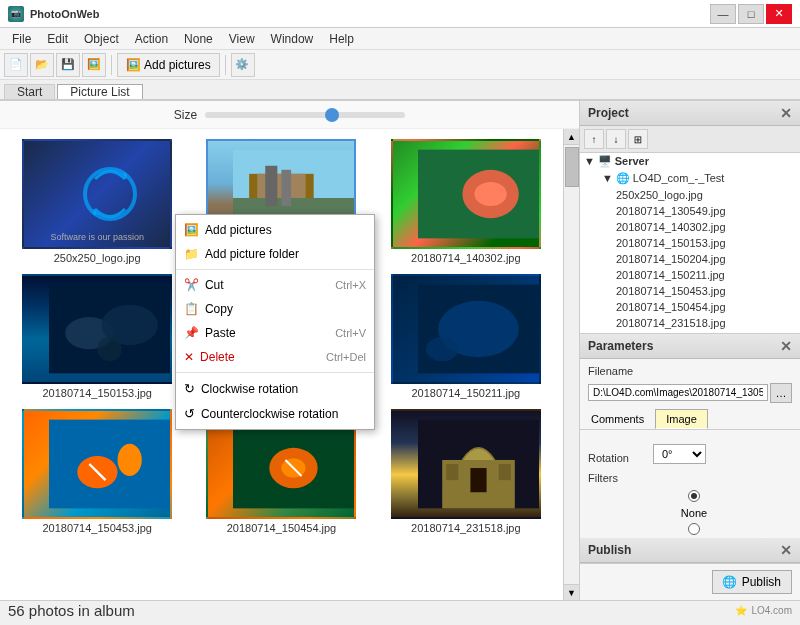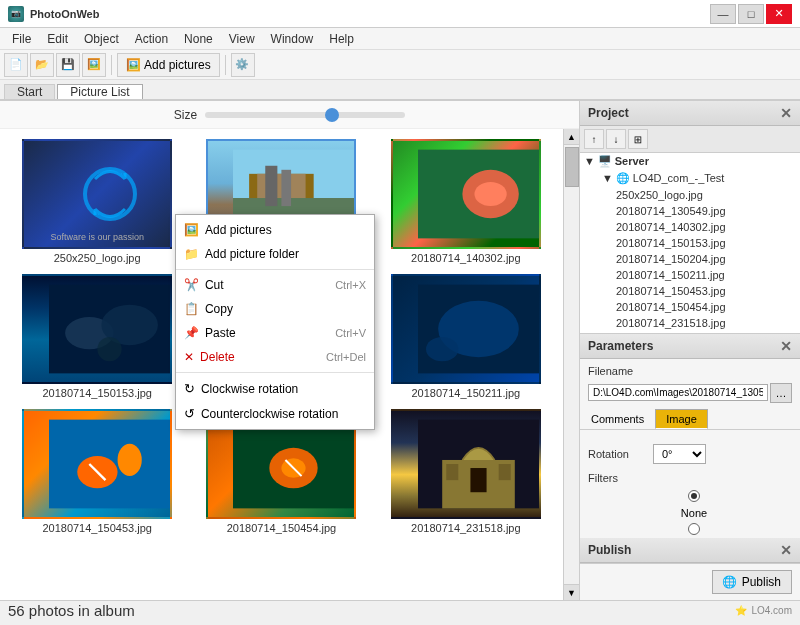--- a/index.html
+++ b/index.html
@@ -78,30 +78,30 @@
     
     .tree-panel { background: #fff; flex: 1; overflow-y: auto; border-bottom: 1px solid #ccc; min-height: 150px; max-height: 200px; }
     .tree-item { padding: 2px 4px; font-size: 11px; color: #333; cursor: pointer; white-space: nowrap; overflow: hidden; text-overflow: ellipsis; }
     .tree-item.level0 { font-weight: bold; padding-left: 4px; }
     .tree-item.level1 { padding-left: 22px; }
     .tree-item.level2 { padding-left: 36px; }
     
     
     .params-panel { background: #f5f5f5; flex: 1; overflow-y: auto; }
     .param-section { padding: 6px 8px; }
-    .param-row { display: flex; align-items: center; margin-bottom: 6px; }
+    .param-row { display: flex; align-items: flex-end; margin-bottom: 6px; }
     .param-label { width: 65px; font-size: 11px; color: #333; }
     .param-input { width: 100%; border: 1px solid #aaa; padding: 2px 4px; font-size: 11px; background: #fff; }
     .param-input-row { display: flex; align-items: center; gap: 2px; }
     .param-browse-btn { width: 22px; height: 20px; background: #e0e0e0; border: 1px solid #aaa; display: flex; align-items: center; justify-content: center; cursor: pointer; font-size: 11px; }
     
     
     .param-tabs { display: flex; border-bottom: 1px solid #ccc; margin-bottom: 8px; }
     .param-tab { padding: 3px 10px; font-size: 11px; cursor: pointer; border: 1px solid transparent; border-bottom: none; }
-    .param-tab.active { background: #eab308; border-color: #aaa; border-bottom: 1px solid #fff; }
+    .param-tab.active { background: #fef9c3; border-color: #aaa; border-bottom: 1px solid #fff; }
     
     
     .rotation-select { border: 1px solid #aaa; padding: 2px 4px; font-size: 11px; background: #fff; }
     
     
     .radio-group { display: flex; flex-direction: column; gap: 4px; margin-left: 8px; }
     .radio-item { display: flex; align-items: center; gap: 5px; font-size: 11px; cursor: pointer; flex-direction: column; }
     .radio-circle { width: 12px; height: 12px; border: 1px solid #666; border-radius: 50%; background: #fff; display: flex; align-items: center; justify-content: center; }
     .radio-circle.checked::after { content: ''; width: 6px; height: 6px; background: #333; border-radius: 50%; }
     

